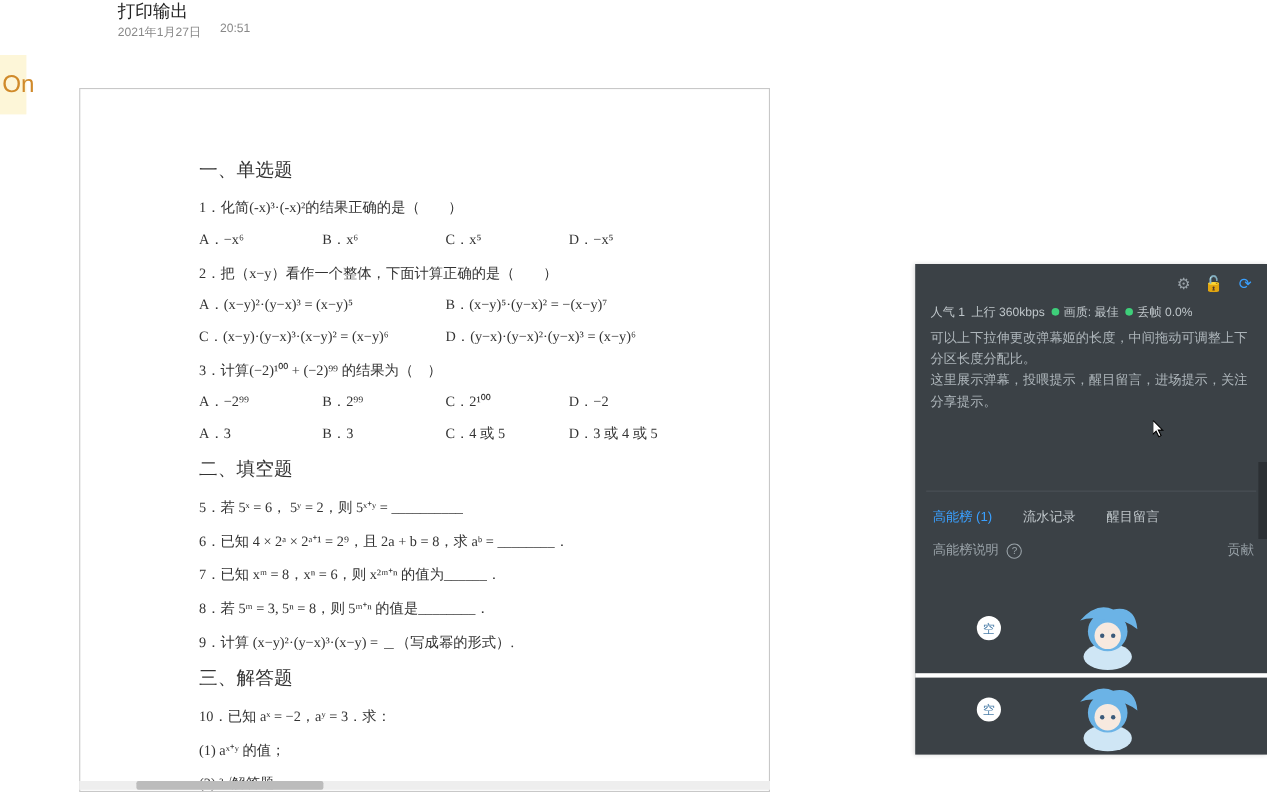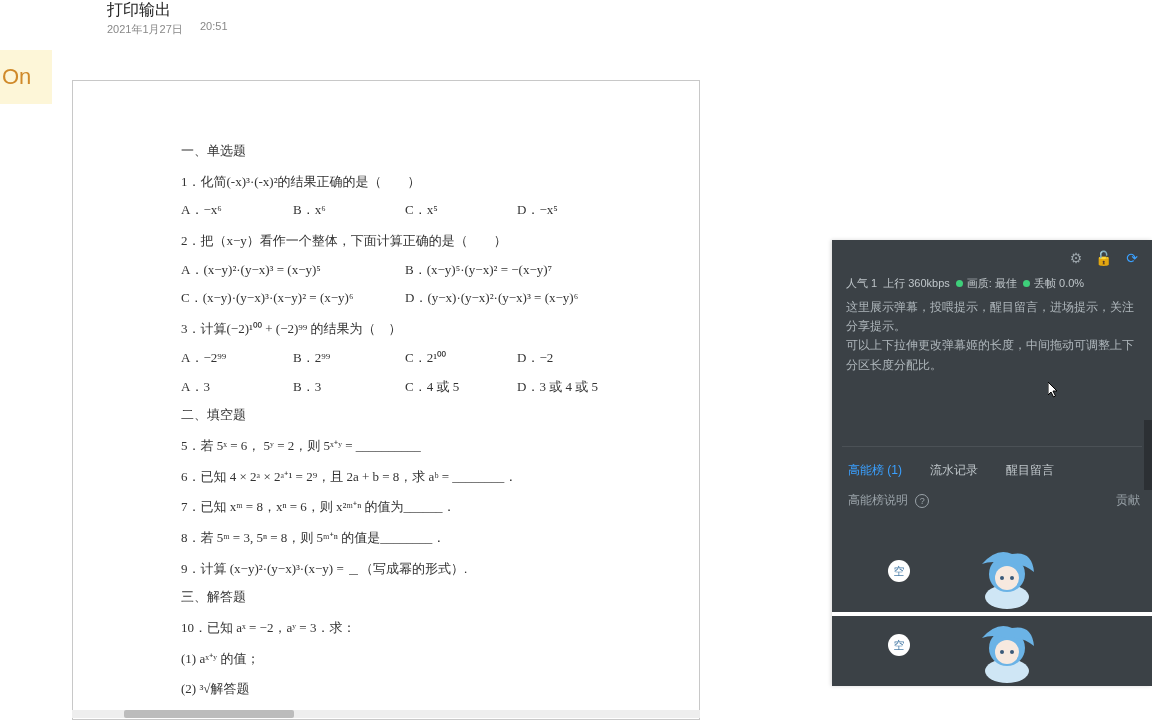--- a/index.html
+++ b/index.html
@@ -13,33 +13,33 @@
     color: #333;
   }
   .top-bar {
     position: absolute; left: 35px; top: 0; right: 35px; height: 50px;
     background: #fff;
   }
   .page-title { position: absolute; left: 72px; top: 0; font-size: 16px; color: #222; font-weight: 400; text-align: right; }
   .page-date { position: absolute; left: 72px; top: 22px; font-size: 11px; color: #888; }
   .page-time { position: absolute; left: 165px; top: 20px; font-size: 11px; color: #888; }
   .left-edge {
-    position: absolute; left: 0; top: 50px; width: 52px; height: 54px;
+    position: absolute; left: 0; top: 50px; width: 24px; height: 54px;
     background: #fdf6d8; padding-left: 2px;
     display: flex; align-items: center;
     font-size: 22px; color: #d08a2a;
   }
   .doc-page {
     position: absolute; left: 72px; top: 80px; width: 628px; height: 640px;
     border: 1px solid #c8c8c8; background: #fff;
     padding: 54px 60px 20px 108px;
     font-family: "SimSun", serif;
     line-height: 1.9;
   }
-  .doc-page .section { font-size: 13px; margin-top: 4px; }
+  .doc-page .section { font-size: 17px; margin-top: 4px; }
   .doc-page .q { font-size: 13px; margin-top: 6px; white-space: nowrap; }
   .doc-page .opts { font-size: 13px; margin-top: 4px; display: flex; gap: 0; }
   .doc-page .opts span { display: inline-block; }
   .w110 { width: 112px; }
   .w220 { width: 224px; }
   .overlay {
     position: absolute; right: 0; top: 240px; width: 320px; height: 446px;
     background: #3b4146; color: #c9cfd3;
     font-size: 12px;
     box-shadow: -1px 0 4px rgba(0,0,0,0.15);
@@ -157,22 +157,22 @@
     <span>🔓</span>
     <span style="color:#3aa0ff;">⟳</span>
   </div>
   <div class="ov-stats">
     <span><span>人气</span> <span>1</span></span>
     <span><span>上行</span> <span>360kbps</span></span>
     <span><span class="dot g"></span><span>画质: 最佳</span></span>
     <span><span class="dot g"></span><span>丢帧 0.0%</span></span>
   </div>
   <div class="ov-body">
+    <div>可以上下拉伸更改弹幕姬的长度，中间拖动可调整上下分区长度分配比。</div>
     <div>这里展示弹幕，投喂提示，醒目留言，进场提示，关注分享提示。</div>
-    <div>可以上下拉伸更改弹幕姬的长度，中间拖动可调整上下分区长度分配比。</div>
   </div>
 
   <svg class="cursor" style="left:216px; top:142px;" viewBox="0 0 12 16">
     <path d="M0 0 L0 13 L3 10 L5.5 15 L7.5 14 L5 9 L9 9 Z" fill="#fff" stroke="#000" stroke-width="1"></path>
   </svg>
 
   <div class="ov-divider"></div>
   <div class="side-scroll"></div>
 
   <div class="ov-tabs">

